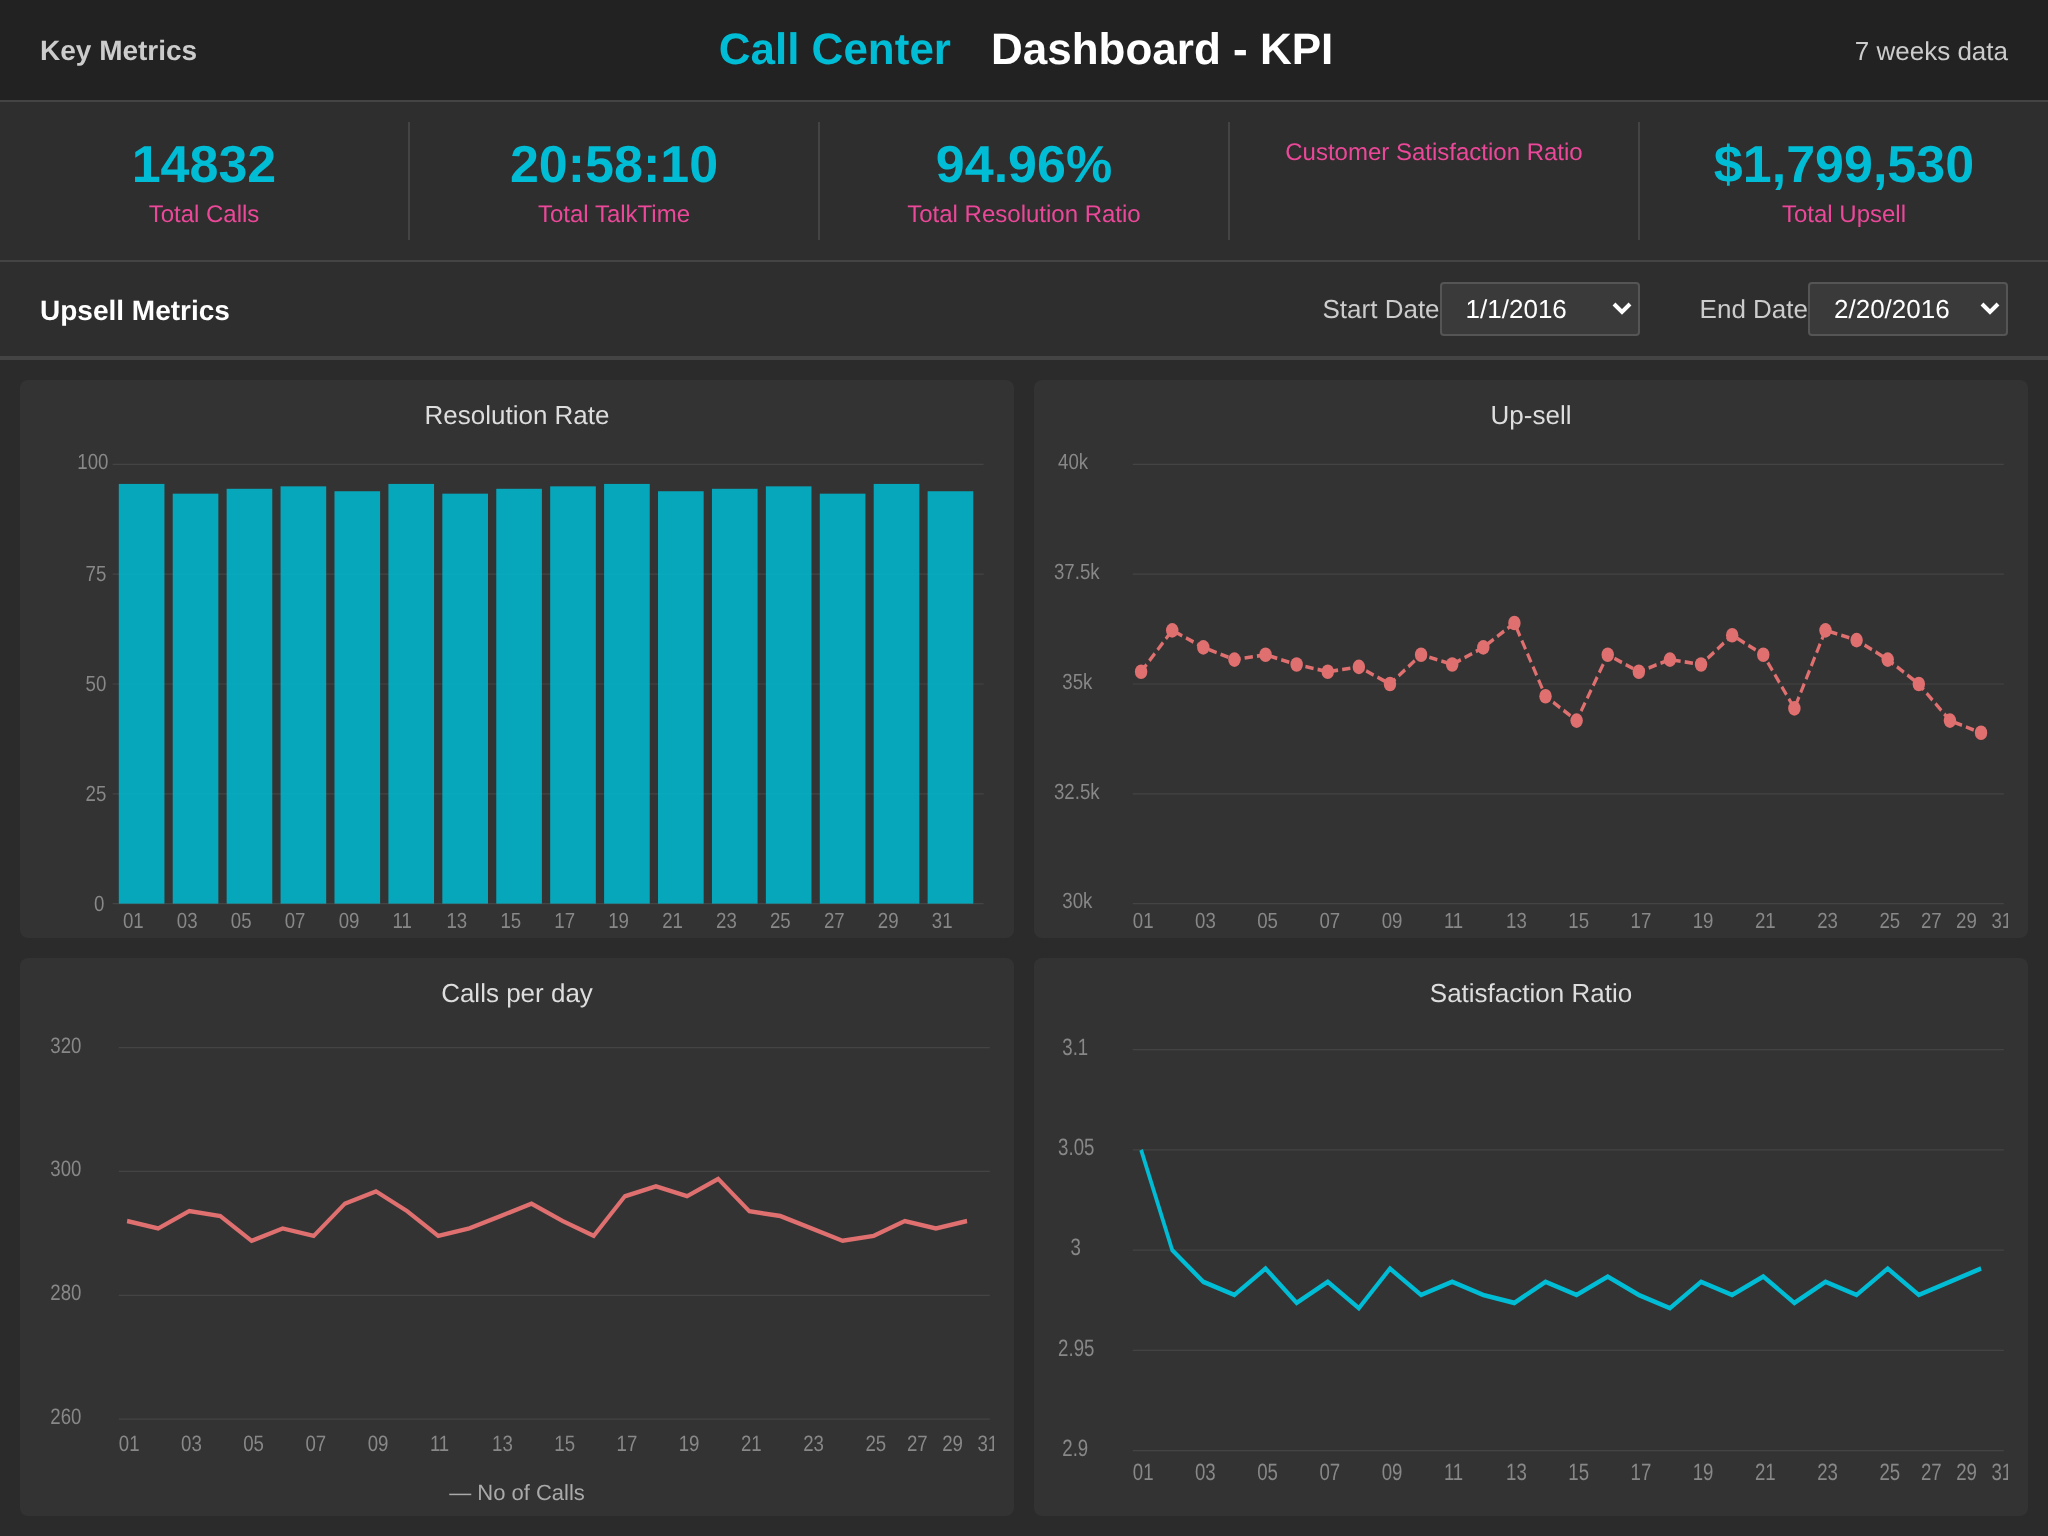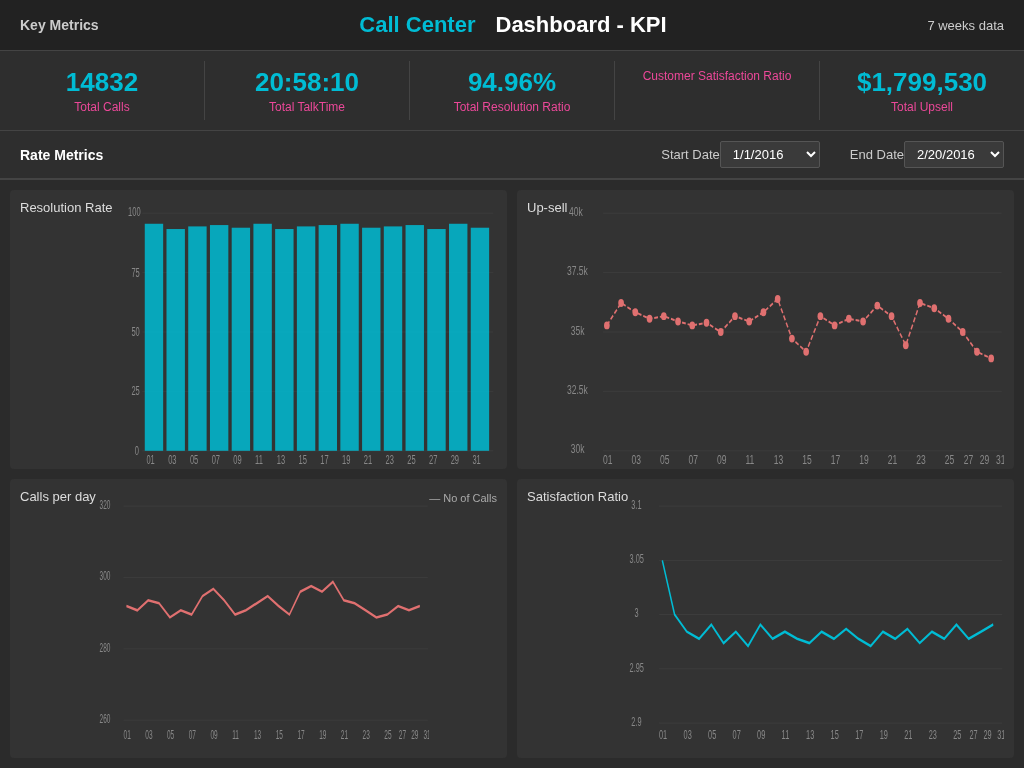--- a/index.html
+++ b/index.html
@@ -83,21 +83,21 @@
       grid-template-rows: 1fr 1fr;
       gap: 10px;
       padding: 10px;
       height: calc(768px - 180px);
     }
     .chart-container {
       background: #333;
       border-radius: 4px;
       padding: 10px 10px 5px 10px;
       display: flex;
-      flex-direction: row;
+      flex-direction: column;
       overflow: hidden;
     }
     .chart-title {
       text-align: center;
       font-size: 13px;
       color: #ddd;
       margin-bottom: 5px;
     }
     .chart-area {
       flex: 1;
@@ -151,21 +151,21 @@
   <div class="kpi-item">
     <div class="kpi-label">Customer Satisfaction Ratio</div>
   </div>
   <div class="kpi-item">
     <div class="kpi-value">$1,799,530</div>
     <div class="kpi-label">Total Upsell</div>
   </div>
 </div>
 
 <div class="controls-bar">
-  <span class="controls-label">Rate Metrics</span>
+  <span class="controls-label">Upsell Metrics</span>
   <div class="date-group">
     <label>Start Date</label>
     <select class="date-select">
       <option>1/1/2016</option>
     </select>
   </div>
   <div class="date-group">
     <label>End Date</label>
     <select class="date-select">
       <option>2/20/2016</option>

